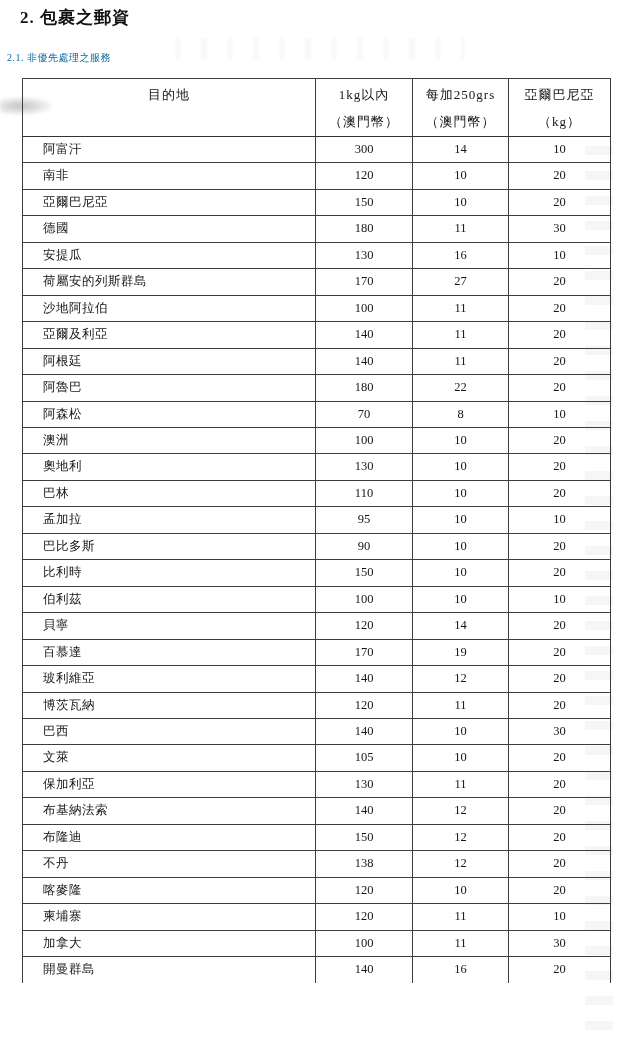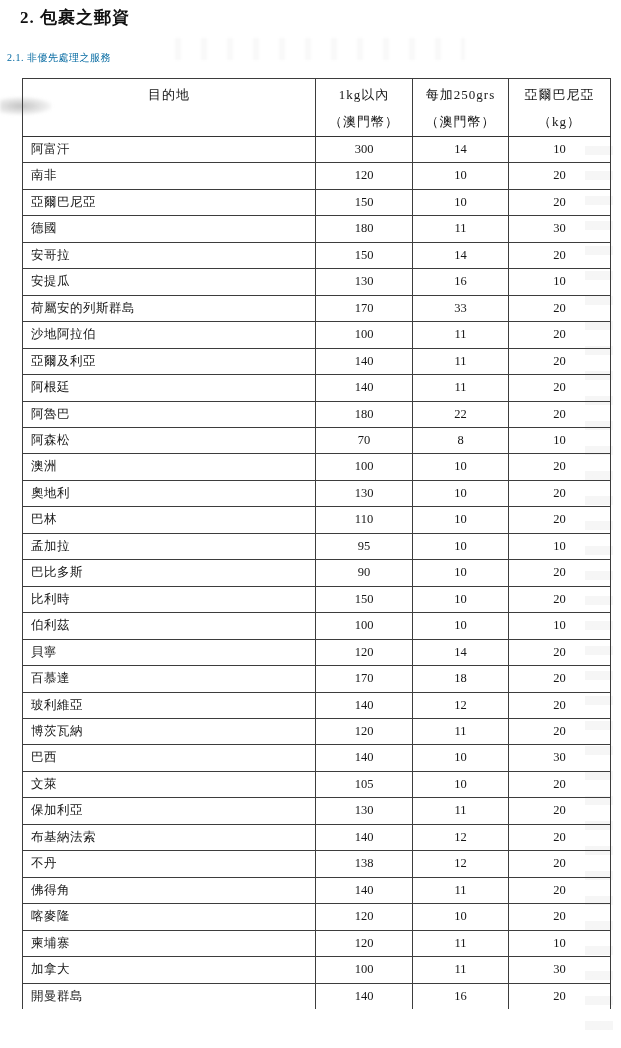--- a/index.html
+++ b/index.html
@@ -67,21 +67,21 @@
   .hdr-line { display: block; line-height: 27px; }
   .hdr-line:empty { display: block; height: 27px; }
 
   table.rates tbody td {
     height: 25.45px;
     line-height: 25.45px;
     vertical-align: middle;
   }
   td.dest {
     text-align: left;
-    padding-left: 8px;
+    padding-left: 20px;
     letter-spacing: 0.5px;
   }
   td.num { text-align: center; }
 
   table.rates tbody tr:last-child td { border-bottom: none; }
 
   
   .artifact { position: absolute; pointer-events: none; }
   .smudge-left {
     left: 0; top: 97px; width: 52px; height: 18px;
@@ -157,35 +157,29 @@
         <td class="num">10</td>
         <td class="num">20</td>
       </tr>
       <tr>
         <td class="dest">德國</td>
         <td class="num">180</td>
         <td class="num">11</td>
         <td class="num">30</td>
       </tr>
       <tr>
-        <td class="dest">安哥拉</td>
-        <td class="num">150</td>
-        <td class="num">14</td>
-        <td class="num">20</td>
-      </tr>
-      <tr>
         <td class="dest">安提瓜</td>
         <td class="num">130</td>
         <td class="num">16</td>
         <td class="num">10</td>
       </tr>
       <tr>
         <td class="dest">荷屬安的列斯群島</td>
         <td class="num">170</td>
-        <td class="num">33</td>
+        <td class="num">27</td>
         <td class="num">20</td>
       </tr>
       <tr>
         <td class="dest">沙地阿拉伯</td>
         <td class="num">100</td>
         <td class="num">11</td>
         <td class="num">20</td>
       </tr>
       <tr>
         <td class="dest">亞爾及利亞</td>
@@ -255,21 +249,21 @@
       </tr>
       <tr>
         <td class="dest">貝寧</td>
         <td class="num">120</td>
         <td class="num">14</td>
         <td class="num">20</td>
       </tr>
       <tr>
         <td class="dest">百慕達</td>
         <td class="num">170</td>
-        <td class="num">18</td>
+        <td class="num">19</td>
         <td class="num">20</td>
       </tr>
       <tr>
         <td class="dest">玻利維亞</td>
         <td class="num">140</td>
         <td class="num">12</td>
         <td class="num">20</td>
       </tr>
       <tr>
         <td class="dest">博茨瓦納</td>
@@ -291,36 +285,36 @@
       </tr>
       <tr>
         <td class="dest">保加利亞</td>
         <td class="num">130</td>
         <td class="num">11</td>
         <td class="num">20</td>
       </tr>
       <tr>
         <td class="dest">布基納法索</td>
         <td class="num">140</td>
+        <td class="num">12</td>
+        <td class="num">20</td>
+      </tr>
+      <tr>
+        <td class="dest">布隆迪</td>
+        <td class="num">150</td>
         <td class="num">12</td>
         <td class="num">20</td>
       </tr>
       <tr>
         <td class="dest">不丹</td>
         <td class="num">138</td>
         <td class="num">12</td>
         <td class="num">20</td>
       </tr>
       <tr>
-        <td class="dest">佛得角</td>
-        <td class="num">140</td>
-        <td class="num">11</td>
-        <td class="num">20</td>
-      </tr>
-      <tr>
         <td class="dest">喀麥隆</td>
         <td class="num">120</td>
         <td class="num">10</td>
         <td class="num">20</td>
       </tr>
       <tr>
         <td class="dest">柬埔寨</td>
         <td class="num">120</td>
         <td class="num">11</td>
         <td class="num">10</td>

